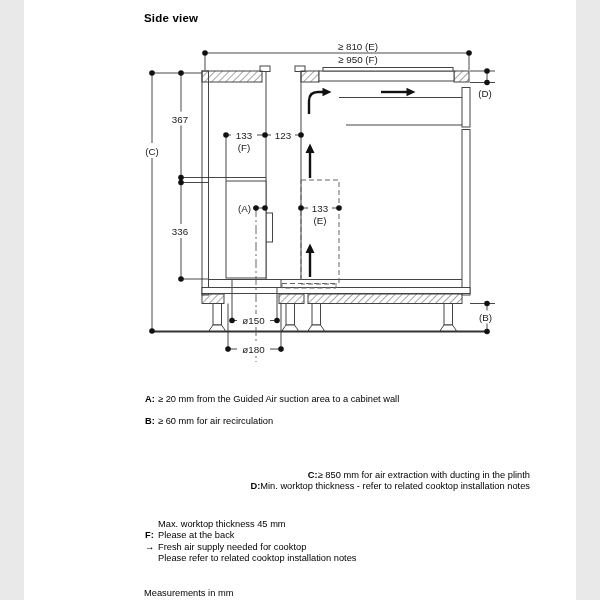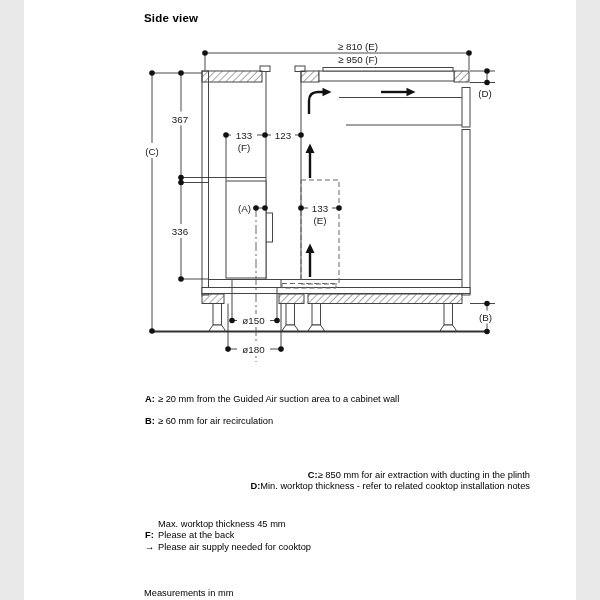--- a/index.html
+++ b/index.html
@@ -221,18 +221,19 @@
   </div>
 
   <div class="legend-block" style="top:470px;text-align:right;">
     <div class="lg-line"><span class="lg-key">C:</span><span>≥ 850 mm for air extraction with ducting in the plinth</span></div>
     <div class="lg-line"><span class="lg-key">D:</span><span>Min. worktop thickness - refer to related cooktop installation notes</span></div>
   </div>
 
   <div class="legend-block" style="top:479px;margin-top:40px;">
     <div class="lg-line"><span class="lg-indent"></span><span>Max. worktop thickness 45 mm</span></div>
     <div class="lg-line"><span class="lg-key">F:</span><span>Please at the back</span></div>
-    <div class="lg-line"><span class="lg-key plain">→</span><span>Please air supply needed for cooktop</span></div>
+    <div class="lg-line"><span class="lg-key plain">→</span><span>Fresh air supply needed for cooktop</span></div>
+    <div class="lg-line"><span class="lg-indent"></span><span>Please refer to related cooktop installation notes</span></div>
   </div>
 
   <div class="footer-note">Measurements in mm</div>
 
 </div>
 
 </body></html>

